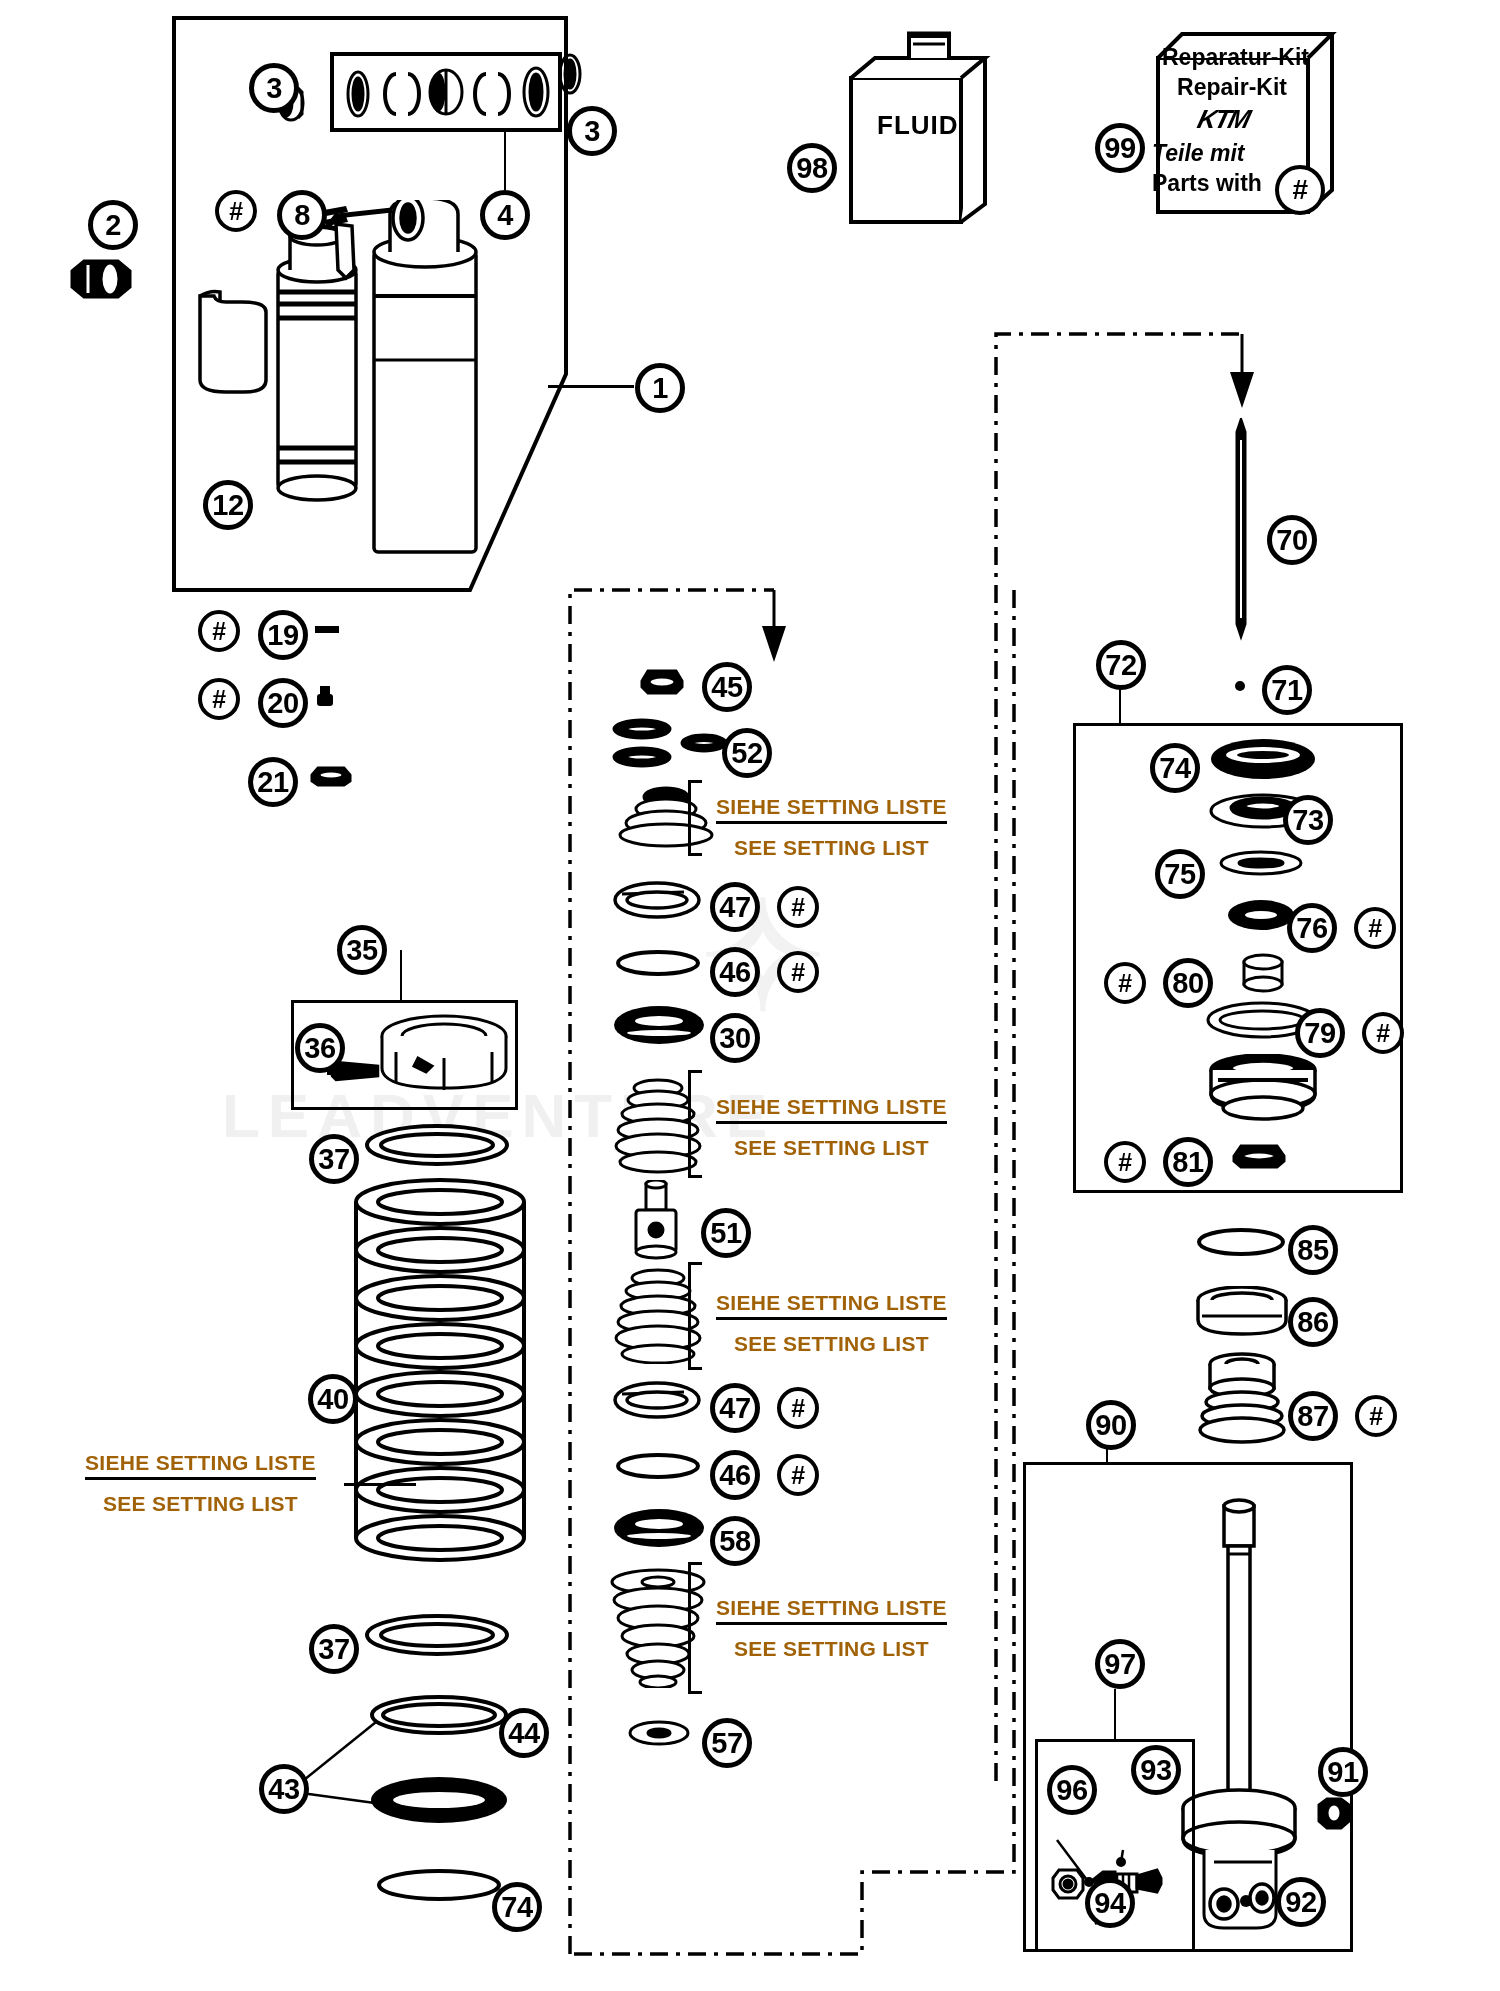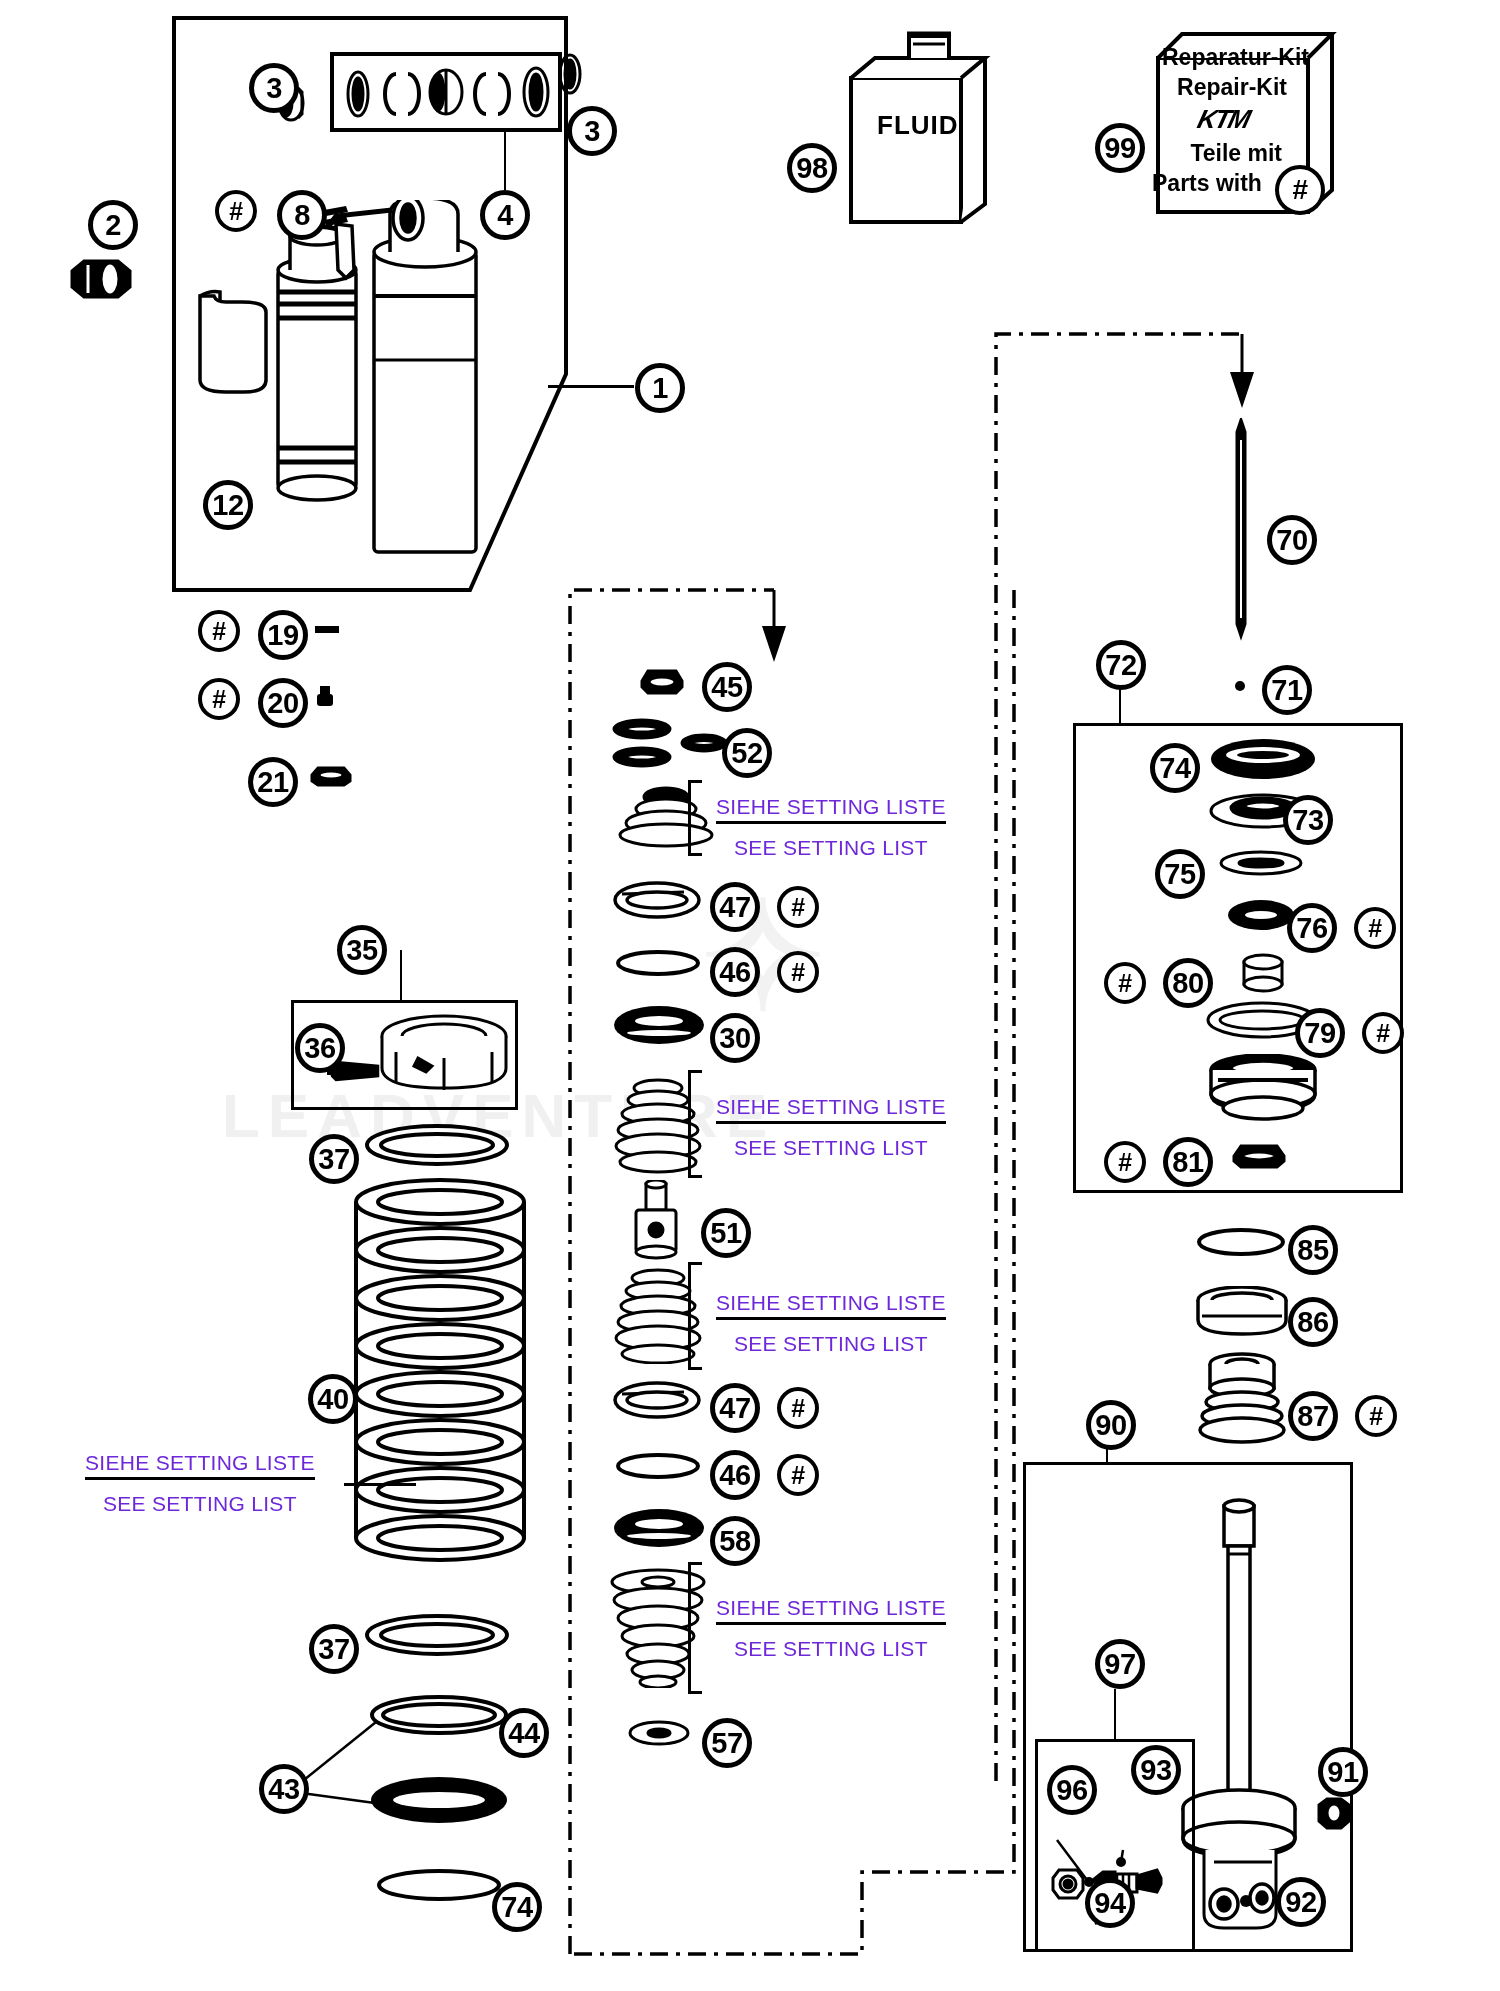--- a/index.html
+++ b/index.html
@@ -52,27 +52,27 @@
     position: absolute;
     background: #000;
   }
   .lead-v { width: 2px; }
   .lead-h { height: 2px; }
 
   
   .setlist {
     position: absolute;
     font-family: "Liberation Sans", sans-serif;
-    font-weight: normal;
+    font-weight: bold;
     font-size: 21px;
     letter-spacing: 0.3px;
     white-space: nowrap;
     line-height: 1.22;
     text-align: center;
-    color: #6d28d9;
+    color: #a16207;
   }
   .setlist .de {
     border-bottom: 3px solid #000;
     padding-bottom: 1px;
     display: block;
   }
   .setlist .en { display: block; padding-top: 11px; }
 
   
   .bracket {
@@ -480,21 +480,21 @@
   <svg class="part-svg" style="left:1152px; top:28px;" width="200" height="190" viewBox="0 0 200 190">
     <g stroke="#000" stroke-width="4" fill="#fff">
       <path d="M6 30 L6 184 L156 184 L156 30 Z"></path>
       <path d="M6 30 L30 6 L180 6 L156 30"></path>
       <path d="M180 6 L180 162 L156 184"></path>
     </g>
   </svg>
   <div class="kit-line" style="left:1162px; top:44px; width:140px;">Reparatur-Kit</div>
   <div class="kit-line" style="left:1162px; top:74px; width:140px;">Repair-Kit</div>
   <div class="ktm-logo" style="left:1198px; top:104px;">KTM</div>
-  <div class="kit-line" style="left:1152px; top:140px; width:130px; text-align:right;">Teile mit</div>
+  <div class="kit-line" style="left:1152px; top:140px; width:130px; text-align:left;font-style:italic;">Teile mit</div>
   <div class="kit-line" style="left:1152px; top:170px; width:130px; text-align:left;">Parts with</div>
   <div class="balloon b-hash" style="left:1275px; top:165px; width:50px; height:50px; font-size:28px;">#</div>
 
   <svg class="part-svg" style="left:988px; top:326px;" width="270" height="1462" viewBox="0 0 270 1462">
     <g stroke="#000" stroke-width="3.5" fill="none" stroke-dasharray="18 8 4 8">
       <path d="M8 1455 L8 8 L254 8"></path>
     </g>
     <path d="M254 8 L254 46" stroke="#000" stroke-width="3" fill="none"></path>
     <path d="M242 46 L266 46 L254 82 Z" fill="#000"></path>
   </svg>

